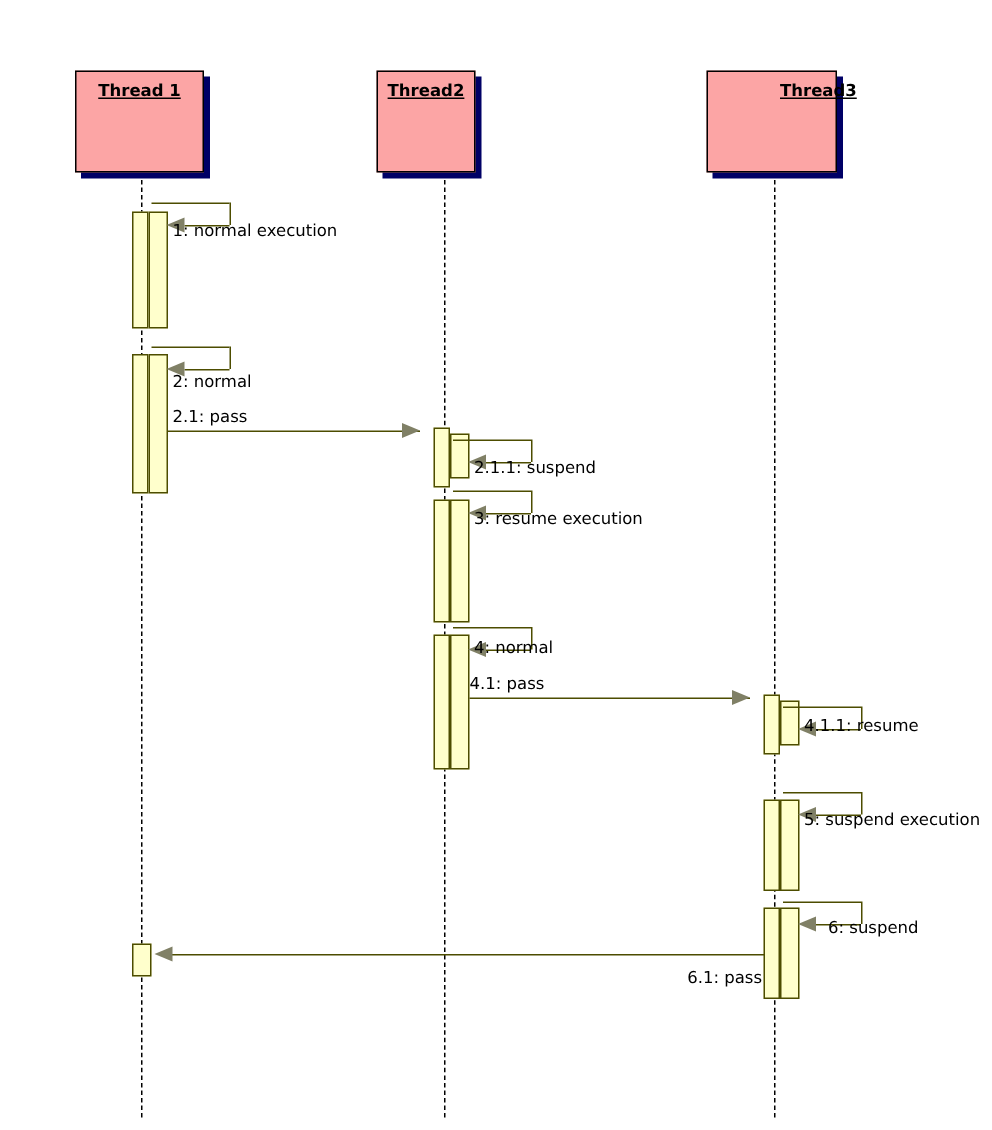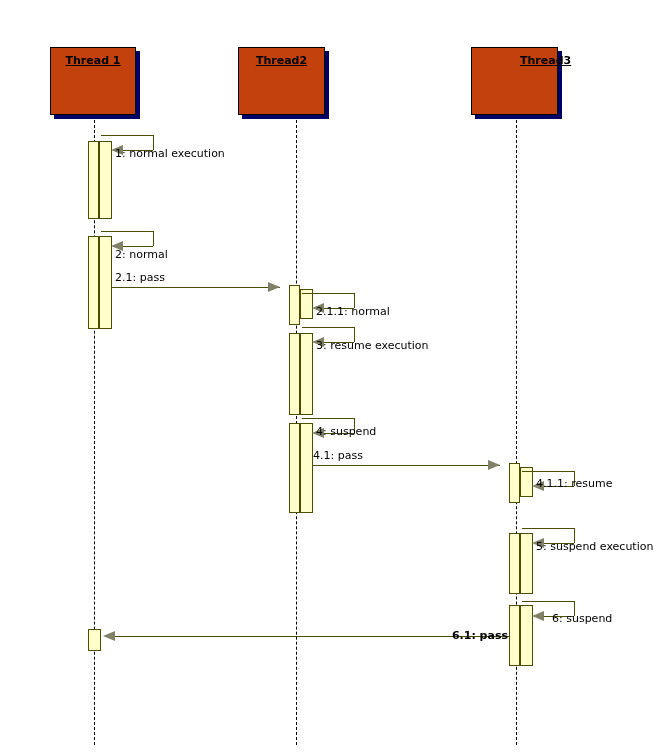--- a/index.html
+++ b/index.html
@@ -16,21 +16,21 @@
     width: 661px;
     height: 753px;
     background: #ffffff;
     overflow: hidden;
   }
 
   
   .lifeline-head {
     position: absolute;
     box-sizing: border-box;
-    background: #c2410c;
+    background: #fca5a5;
     border: 1px solid #000000;
     box-shadow: 4px 4px 0 0 #000066;
   }
   .lifeline-head .head-label {
     display: block;
     text-align: center;
     margin-top: 6px;
     font-family: "DejaVu Sans", sans-serif;
     font-size: 11px;
     font-weight: bold;
@@ -102,21 +102,21 @@
 
 <div id="canvas">
 
   <div class="lifeline" style="left:94px; top:115px; height:630px;"></div>
   <div class="lifeline" style="left:296px; top:115px; height:630px;"></div>
   <div class="lifeline" style="left:516px; top:115px; height:630px;"></div>
 
   <div class="lifeline-head" style="left:50px; top:47px; width:86px; height:68px;">
     <span class="head-label">Thread 1</span>
   </div>
-  <div class="lifeline-head" style="left:238px; top:47px; width:87px; height:68px;">
+  <div class="lifeline-head" style="left:251px; top:47px; width:66px; height:68px;">
     <span class="head-label">Thread2</span>
   </div>
   <div class="lifeline-head" style="left:471px; top:47px; width:87px; height:68px;padding-left:48px;">
     <span class="head-label">Thread3</span>
   </div>
 
   <div class="activation" style="left:88px; top:141px; width:11px; height:78px;"></div>
   <div class="activation" style="left:99px; top:141px; width:13px; height:78px;"></div>
 
   <div class="msg-line" style="left:101px; top:135px; width:52px;"></div>
@@ -136,37 +136,37 @@
   <div class="msg-line" style="left:112px; top:287px; width:168px;"></div>
   <div class="arrow-right" style="left:268px; top:282px;"></div>
   <div class="msg-label" style="left:115px; top:272px;">2.1: pass</div>
 
   <div class="activation" style="left:289px; top:285px; width:11px; height:40px;"></div>
   <div class="activation" style="left:300px; top:289px; width:13px; height:30px;"></div>
   <div class="msg-line" style="left:302px; top:293px; width:52px;"></div>
   <div class="msg-vline" style="left:354px; top:293px; height:15px;"></div>
   <div class="msg-line" style="left:324px; top:308px; width:30px;"></div>
   <div class="arrow-left" style="left:312px; top:303px;"></div>
-  <div class="msg-label" style="left:316px; top:306px;">2.1.1: normal</div>
+  <div class="msg-label" style="left:316px; top:306px;">2.1.1: suspend</div>
 
   <div class="activation" style="left:289px; top:333px; width:11px; height:82px;"></div>
   <div class="activation" style="left:300px; top:333px; width:13px; height:82px;"></div>
   <div class="msg-line" style="left:302px; top:327px; width:52px;"></div>
   <div class="msg-vline" style="left:354px; top:327px; height:15px;"></div>
   <div class="msg-line" style="left:324px; top:342px; width:30px;"></div>
   <div class="arrow-left" style="left:312px; top:337px;"></div>
   <div class="msg-label" style="left:316px; top:340px;">3: resume execution</div>
 
   <div class="activation" style="left:289px; top:423px; width:11px; height:90px;"></div>
   <div class="activation" style="left:300px; top:423px; width:13px; height:90px;"></div>
   <div class="msg-line" style="left:302px; top:418px; width:52px;"></div>
   <div class="msg-vline" style="left:354px; top:418px; height:15px;"></div>
   <div class="msg-line" style="left:324px; top:433px; width:30px;"></div>
   <div class="arrow-left" style="left:312px; top:428px;"></div>
-  <div class="msg-label" style="left:316px; top:426px;">4: suspend</div>
+  <div class="msg-label" style="left:316px; top:426px;">4: normal</div>
 
   <div class="msg-line" style="left:313px; top:465px; width:187px;"></div>
   <div class="arrow-right" style="left:488px; top:460px;"></div>
   <div class="msg-label" style="left:313px; top:450px;">4.1: pass</div>
 
   <div class="activation" style="left:509px; top:463px; width:11px; height:40px;"></div>
   <div class="activation" style="left:520px; top:467px; width:13px; height:30px;"></div>
   <div class="msg-line" style="left:522px; top:471px; width:52px;"></div>
   <div class="msg-vline" style="left:574px; top:471px; height:15px;"></div>
   <div class="msg-line" style="left:544px; top:486px; width:30px;"></div>
@@ -185,15 +185,15 @@
   <div class="activation" style="left:520px; top:605px; width:13px; height:61px;"></div>
   <div class="msg-line" style="left:522px; top:601px; width:52px;"></div>
   <div class="msg-vline" style="left:574px; top:601px; height:15px;"></div>
   <div class="msg-line" style="left:544px; top:616px; width:30px;"></div>
   <div class="arrow-left" style="left:532px; top:611px;"></div>
   <div class="msg-label" style="left:536px; top:613px;margin-left:16px;">6: suspend</div>
 
   <div class="msg-line" style="left:110px; top:636px; width:400px;"></div>
   <div class="arrow-left" style="left:103px; top:631px;"></div>
   <div class="activation" style="left:88px; top:629px; width:13px; height:22px;"></div>
-  <div class="msg-label right-aligned" style="left:400px; top:630px; width:108px;font-weight:bold;">6.1: pass</div>
+  <div class="msg-label right-aligned" style="left:400px; top:646px; width:108px;">6.1: pass</div>
 
 </div>
 
 </body></html>

